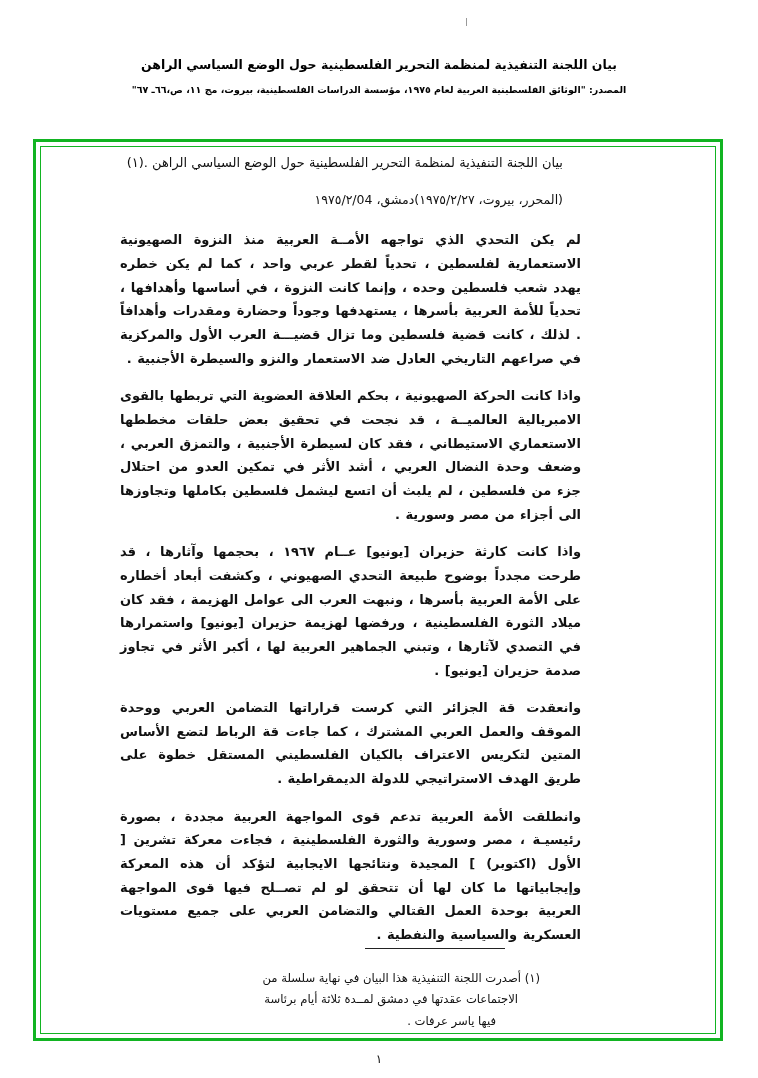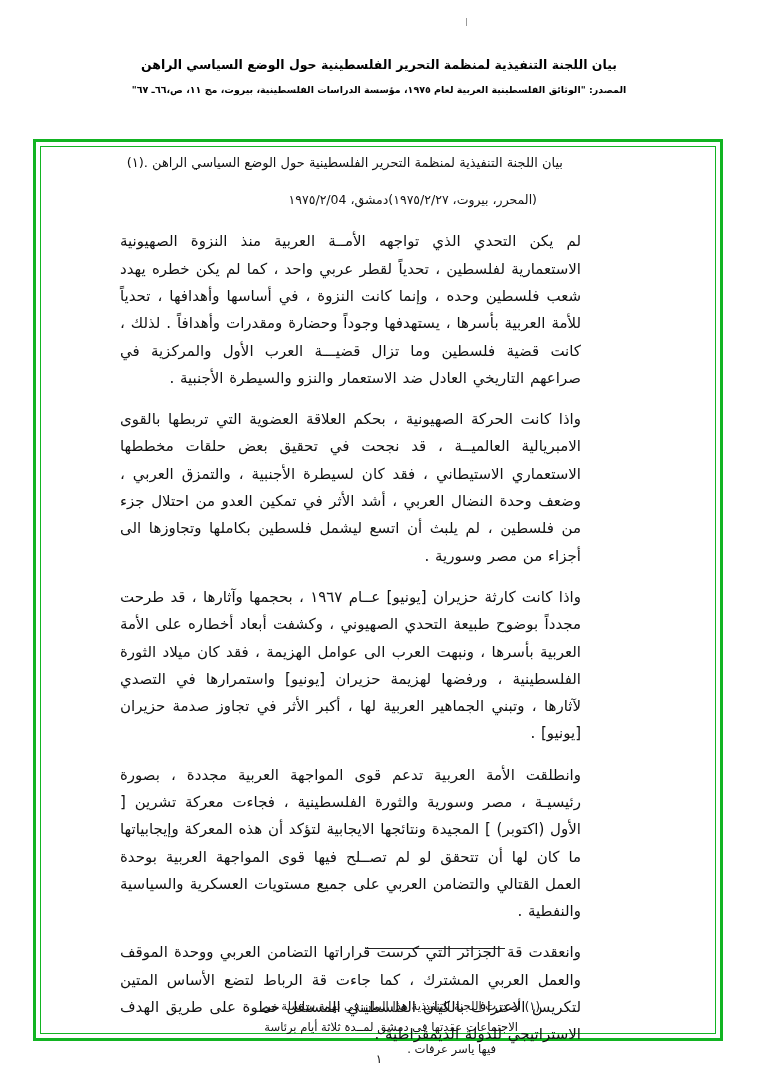--- a/index.html
+++ b/index.html
@@ -85,47 +85,47 @@
   .dateline {
     font-size: 12.5px;
     line-height: 1.6;
     margin: 0 0 18px 0;
     padding-right: 52px;
     text-align: right;
     letter-spacing: 0.3px;
   }
   .dateline .paren {
     display: inline-block;
-    margin-right: 26px;
   }
 
   p.para {
-    font-size: 15px;
+    font-size: 13px;
     line-height: 1.82;
     margin: 0 0 14px 0;
     text-align: justify;
     text-justify: inter-word;
     word-spacing: 1px;
     padding-right: 34px;
+    font-weight: bold;
   }
   p.para:first-line {
     
   }
 
   
   .footnote-rule {
     position: absolute;
     top: 948px;
     left: 365px;
     width: 140px;
     border-top: 1px solid #222;
   }
   .footnote {
     position: absolute;
-    top: 996px;
+    top: 968px;
     left: 150px;
     width: 390px;
     direction: rtl;
     text-align: right;
     font-size: 11.6px;
     line-height: 1.85;
   }
   .footnote .fn-line {
     display: block;
     white-space: nowrap;
@@ -174,22 +174,22 @@
 
     <div class="doc-title">بيان اللجنة التنفيذية لمنظمة التحرير الفلسطينية حول الوضع السياسي الراهن .(١)</div>
 
     <div class="dateline">
       <span class="paren">(المحرر، بيروت، ١٩٧٥/٢/٢٧)</span><span>دمشق، ١٩٧٥/٢/04</span>
     </div>
 
     <p class="para">لم يكن التحدي الذي تواجهه الأمــة العربية منذ النزوة الصهيونية الاستعمارية لفلسطين ، تحدياً لقطر عربي واحد ، كما لم يكن خطره يهدد شعب فلسطين وحده ، وإنما كانت النزوة ، في أساسها وأهدافها ، تحدياً للأمة العربية بأسرها ، يستهدفها وجوداً وحضارة ومقدرات وأهدافاً . لذلك ، كانت قضية فلسطين وما تزال قضيـــة العرب الأول والمركزية في صراعهم التاريخي العادل ضد الاستعمار والنزو والسيطرة الأجنبية .</p>
     <p class="para">واذا كانت الحركة الصهيونية ، بحكم العلاقة العضوية التي تربطها بالقوى الامبريالية العالميــة ، قد نجحت في تحقيق بعض حلقات مخططها الاستعماري الاستيطاني ، فقد كان لسيطرة الأجنبية ، والتمزق العربي ، وضعف وحدة النضال العربي ، أشد الأثر في تمكين العدو من احتلال جزء من فلسطين ، لم يلبث أن اتسع ليشمل فلسطين بكاملها وتجاوزها الى أجزاء من مصر وسورية .</p>
     <p class="para">واذا كانت كارثة حزيران [يونيو] عــام ١٩٦٧ ، بحجمها وآثارها ، قد طرحت مجدداً بوضوح طبيعة التحدي الصهيوني ، وكشفت أبعاد أخطاره على الأمة العربية بأسرها ، ونبهت العرب الى عوامل الهزيمة ، فقد كان ميلاد الثورة الفلسطينية ، ورفضها لهزيمة حزيران [يونيو] واستمرارها في التصدي لآثارها ، وتبني الجماهير العربية لها ، أكبر الأثر في تجاوز صدمة حزيران [يونيو] .</p>
+    <p class="para">وانعقدت قة الجزائر التي كرست قراراتها التضامن العربي ووحدة الموقف والعمل العربي المشترك ، كما جاءت قة الرباط لتضع الأساس المتين لتكريس الاعتراف بالكيان الفلسطيني المستقل خطوة على طريق الهدف الاستراتيجي للدولة الديمقراطية .</p>
     <p class="para">وانطلقت الأمة العربية تدعم قوى المواجهة العربية مجددة ، بصورة رئيسيـة ، مصر وسورية والثورة الفلسطينية ، فجاءت معركة تشرين [ الأول (اكتوبر) ] المجيدة ونتائجها الايجابية لتؤكد أن هذه المعركة وإيجابياتها ما كان لها أن تتحقق لو لم تصــلح فيها قوى المواجهة العربية بوحدة العمل القتالي والتضامن العربي على جميع مستويات العسكرية والسياسية والنفطية .</p>
-    <p class="para">وانعقدت قة الجزائر التي كرست قراراتها التضامن العربي ووحدة الموقف والعمل العربي المشترك ، كما جاءت قة الرباط لتضع الأساس المتين لتكريس الاعتراف بالكيان الفلسطيني المستقل خطوة على طريق الهدف الاستراتيجي للدولة الديمقراطية .</p>
   </div>
 
   <div class="footnote-rule"></div>
 
   <div class="footnote">
     <span class="fn-line">(١) أصدرت اللجنة التنفيذية هذا البيان في نهاية سلسلة من</span>
     <span class="fn-line fn-l2">الاجتماعات عقدتها في دمشق لمــدة ثلاثة أيام برئاسة</span>
     <span class="fn-line fn-l3">فيها ياسر عرفات .</span>
   </div>
 

